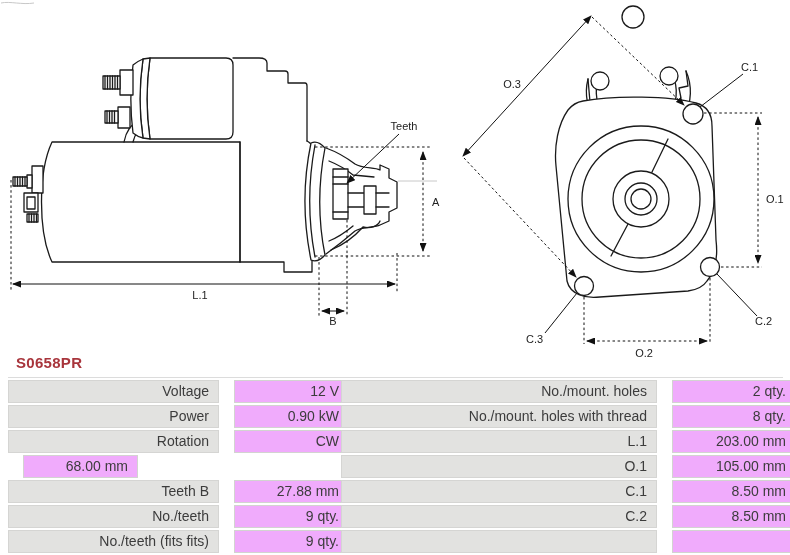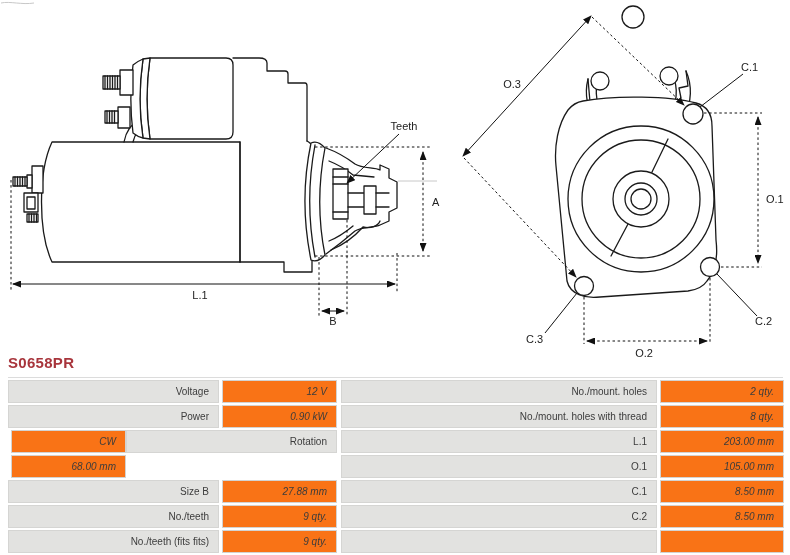--- a/index.html
+++ b/index.html
@@ -5,31 +5,31 @@
   html,body{margin:0;padding:0;background:#fff;}
   .page{position:relative;width:790px;height:555px;background:#fff;overflow:hidden;
         font-family:"Liberation Sans",sans-serif;}
   .drawing{position:absolute;top:0;left:0;}
   svg text{font-family:"Liberation Sans",sans-serif;font-size:11px;fill:#222;}
   .ln{stroke:#1a1a1a;fill:none;stroke-width:1.3;stroke-linejoin:round;stroke-linecap:round;}
   .fw{fill:#fff;}
   .dim{stroke:#111;stroke-width:1;fill:none;}
   .dot{stroke-dasharray:2.5 2.6;}
   .faint{stroke:#c8c8c8;stroke-width:1;fill:none;}
-  .part-title{position:absolute;top:354px;left:8px;font-size:15px;font-weight:bold;
+  .part-title{position:absolute;top:354px;left:16px;font-size:15px;font-weight:bold;
               color:#a8353c;letter-spacing:.3px;}
   .tables-hairline{position:absolute;top:377px;left:8px;width:775px;border-top:1px solid #dcdcdc;}
   .spec-table{position:absolute;top:380px;}
   .spec-table.left{left:8px;}
   .spec-table.right{left:341px;border-radius:8px;}
   .row{display:flex;margin-bottom:2px;}
-  .cell{box-sizing:border-box;height:23px;line-height:21px;font-size:10px;color:#3c3c3c;
+  .cell{box-sizing:border-box;height:23px;line-height:21px;font-size:14px;color:#3c3c3c;
         text-align:right;padding-right:9px;border:1px solid #d5d5d3;overflow:hidden;}
   .cell.label{background:#e2e2e0;}
-  .cell.value{background:#f97316;margin-left:3px;border-color:#d3d3d1;font-style:italic;}
+  .cell.value{background:#f0abfc;margin-left:15px;border-color:#d3d3d1;}
   .left .cell.label{width:211px;}
   .left .cell.value{width:115px;}
   .right .cell.label{width:316px;}
   .right .cell.value{width:124px;padding-left:30px;}
 </style>
 </head>
 <body>
 
 <div class="page">
 
@@ -163,28 +163,28 @@
   <div class="spec-table left">
     <div class="row">
       <div class="cell label">Voltage</div>
       <div class="cell value">12 V</div>
     </div>
     <div class="row">
       <div class="cell label">Power</div>
       <div class="cell value">0.90 kW</div>
     </div>
     <div class="row">
+      <div class="cell label">Rotation</div>
       <div class="cell value">CW</div>
-      <div class="cell label">Rotation</div>
     </div>
     <div class="row">
       <div class="cell value">68.00 mm</div>
     </div>
     <div class="row">
-      <div class="cell label">Size B</div>
+      <div class="cell label">Teeth B</div>
       <div class="cell value">27.88 mm</div>
     </div>
     <div class="row">
       <div class="cell label">No./teeth</div>
       <div class="cell value">9 qty.</div>
     </div>
     <div class="row">
       <div class="cell label">No./teeth (fits fits)</div>
       <div class="cell value">9 qty.</div>
     </div>

